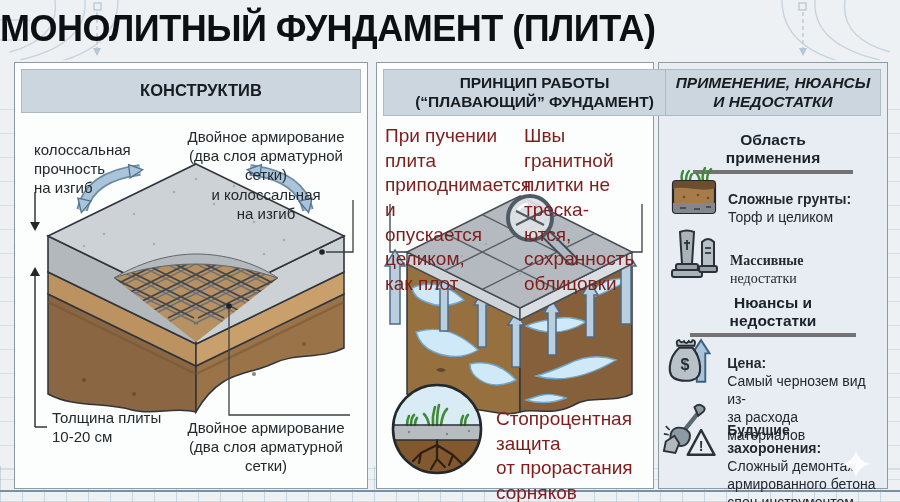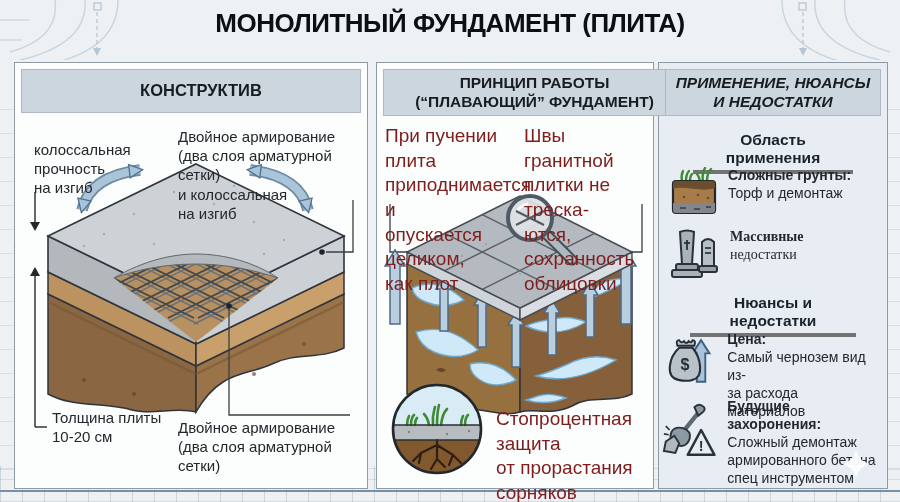--- a/index.html
+++ b/index.html
@@ -8,38 +8,38 @@
   .abs{position:absolute;}
   
   .grid-strip{position:absolute;left:0;right:0;top:466px;height:36px;z-index:0;
     background-image:
       repeating-linear-gradient(90deg, rgba(116,140,160,.28) 0 1px, transparent 1px 22px),
       repeating-linear-gradient(0deg, rgba(116,140,160,.20) 0 1px, transparent 1px 11px);}
   .base-line{position:absolute;left:0;right:0;top:490px;height:2px;background:#7a90a2;z-index:2;}
   .edge-strip{position:absolute;width:14px;z-index:0;opacity:.7;
     background-image:repeating-linear-gradient(0deg, rgba(116,140,160,.25) 0 1px, transparent 1px 24px);}
   
-  .title{position:absolute;left:0;top:8px;width:900px;text-align:center;
-    font-size:26px;font-weight:bold;letter-spacing:-.5px;color:#0d1013;z-index:3;}
+  .title{position:absolute;left:0;top:8px;width:900px;
+    font-size:36px;font-weight:bold;letter-spacing:-.5px;color:#0d1013;z-index:3;}
   
   .panel{position:absolute;top:62px;height:427px;background:#fcfdfd;
     border:1.5px solid #8e9aa4;box-sizing:border-box;z-index:1;}
   #panel-right{background:#e7edf2;}
   .hbar{position:absolute;background:#ccd6de;border:1px solid #aeb9c2;box-sizing:border-box;
     display:flex;align-items:center;justify-content:center;text-align:center;
     font-weight:bold;font-size:16.5px;line-height:1.18;color:#171c21;white-space:pre-line;z-index:4;}
   .lbl{position:absolute;font-size:15px;line-height:1.28;color:#23282d;white-space:pre-line;z-index:5;}
-  .lbl.r{text-align:left;}
+  .lbl.r{text-align:center;}
   .body-txt{position:absolute;font-size:19px;line-height:1.3;color:#7f1d1d;white-space:pre-line;z-index:5;}
   .sec-head{position:absolute;font-size:15.5px;font-weight:bold;color:#1a222b;text-align:center;
     padding-bottom:3px;border-bottom:4px solid #737373;z-index:5;}
   .item-title{font-weight:bold;}
   .item-text{white-space:pre-line;}
   .r-item{position:absolute;display:flex;gap:10px;align-items:flex-start;z-index:5;}
-  .r-item .txt{font-size:14px;line-height:1.28;color:#23282d;}
+  .r-item .txt{font-size:14px;line-height:1.28;color:#23282d;margin-top:24px;}
   svg{display:block;}
   .deco{opacity:.85;z-index:0;}
 </style>
 </head>
 <body>
 
 <div id="page">
 
   <div class="grid-strip"></div>
   <div class="base-line"></div>
@@ -308,21 +308,21 @@
       <path d="M3,36 L45,36 L45,43 Q45,46 42,46 L6,46 Q3,46 3,43 Z" fill="#83878b"></path>
       <line x1="10" y1="41" x2="16" y2="41" stroke="#3c4045" stroke-width="1.6"></line>
       <line x1="24" y1="42" x2="30" y2="42" stroke="#3c4045" stroke-width="1.6"></line>
       <line x1="36" y1="40" x2="41" y2="40" stroke="#3c4045" stroke-width="1.6"></line>
       <circle cx="14" cy="30" r="1.3" fill="#6b4e2e"></circle>
         <circle cx="28" cy="28" r="1.3" fill="#6b4e2e"></circle>
         <circle cx="38" cy="31" r="1.3" fill="#6b4e2e"></circle>
     </svg>
     <div class="txt">
       <div class="item-title">Сложные грунты:</div>
-      <div class="item-text">Торф и демонтаж</div>
+      <div class="item-text">Торф и целиком</div>
     </div>
   </div>
 
   <div class="r-item" style="left:668px;top:228px;width:212px;font-family:Liberation Serif, serif;">
     <svg width="52" height="52" viewBox="0 0 52 52">
       <path d="M12,4 Q19,1 26,4 L24,36 L14,36 Z" fill="#aab3ba" stroke="#2a3138" stroke-width="2"></path>
       <rect x="8" y="36" width="22" height="6" rx="2" fill="#9aa3aa" stroke="#2a3138" stroke-width="2"></rect>
       <rect x="4" y="42" width="30" height="7" rx="2" fill="#aab3ba" stroke="#2a3138" stroke-width="2"></rect>
       <line x1="19" y1="12" x2="19" y2="22" stroke="#2a3138" stroke-width="1.8"></line>
       <line x1="16" y1="15" x2="22" y2="15" stroke="#2a3138" stroke-width="1.8"></line>

